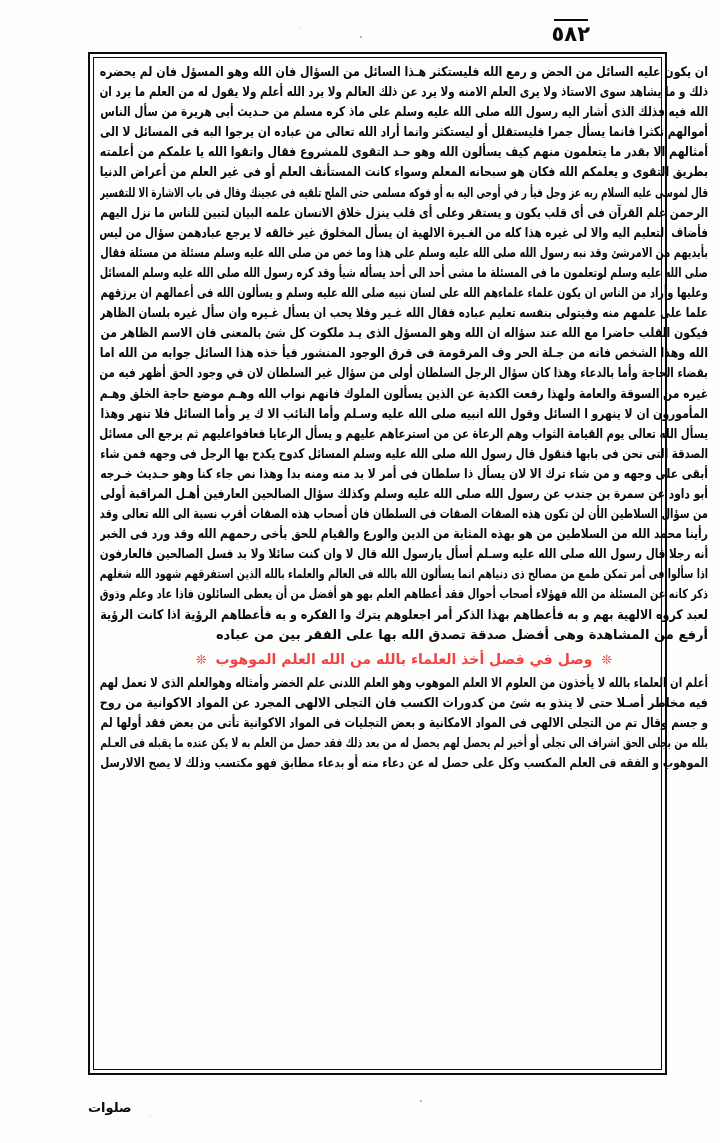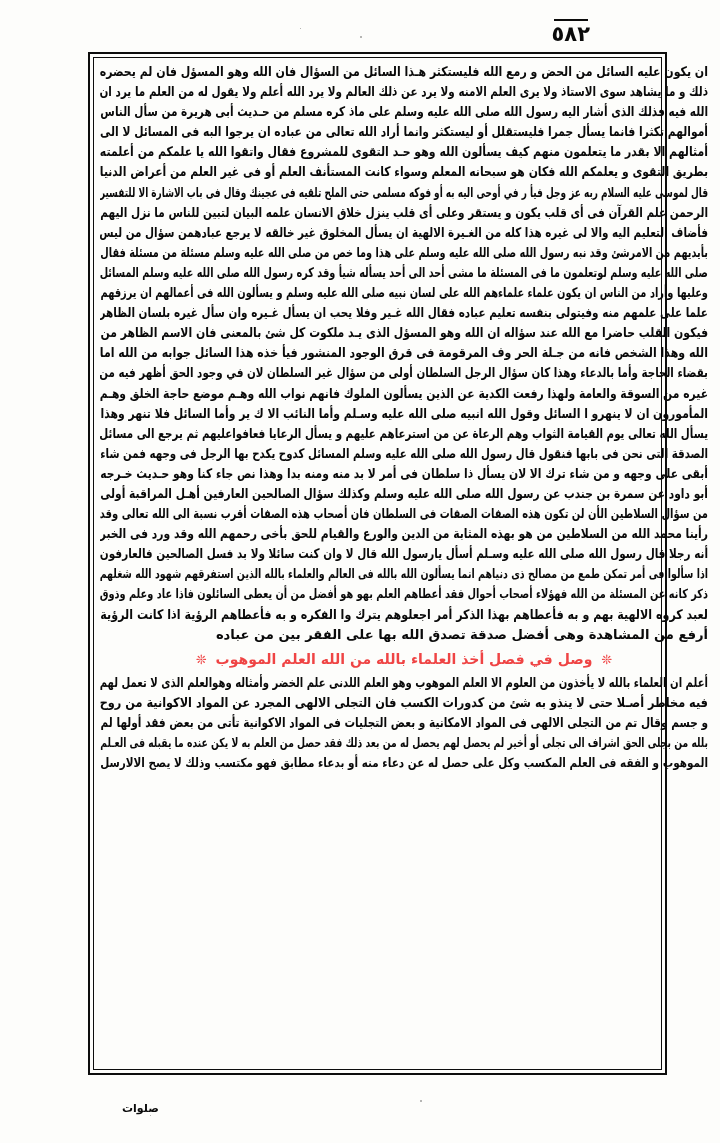--- a/index.html
+++ b/index.html
@@ -109,25 +109,24 @@
   .heading .orn {
     font-size: 13px;
     padding: 0 4px;
   }
 
   
   .catchword {
     position: absolute;
     left: 88px;
     bottom: 28px;
-    font-size: 11px;
+    font-size: 13px;
     font-weight: 600;
     direction: rtl;
     color: #0a0a0a;
-    margin-left: 34px;
   }
 
   
   .speck {
     position: absolute;
     background: #2b2b2b;
     opacity: .45;
     border-radius: 50%;
   }
 </style>

